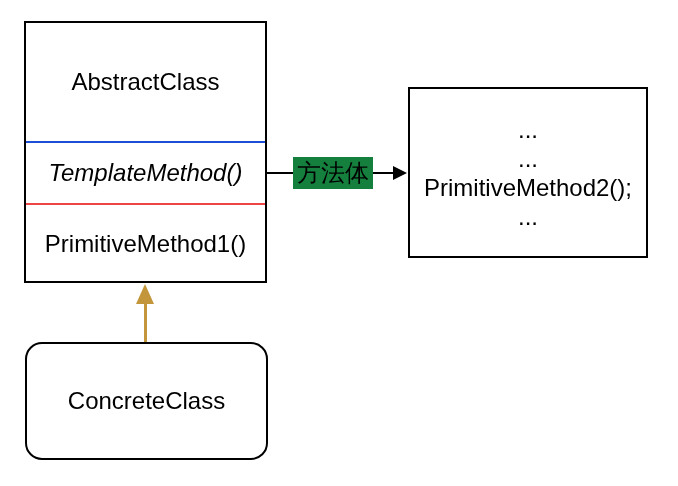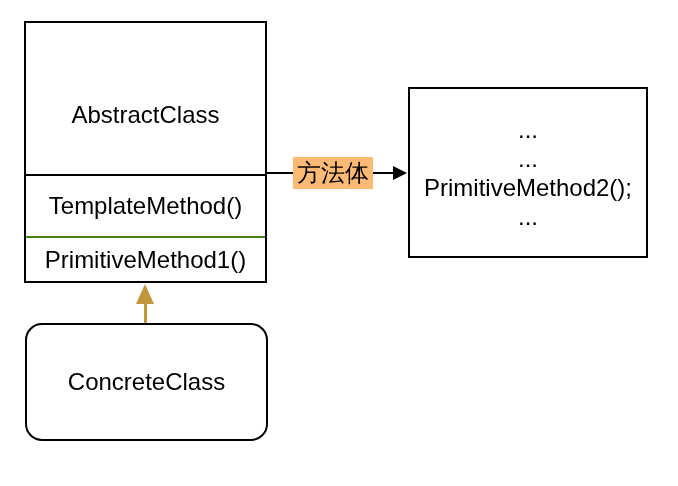--- a/index.html
+++ b/index.html
@@ -34,27 +34,27 @@
   }
   .cmp {
     display: flex;
     align-items: center;
     justify-content: center;
     text-align: center;
   }
   .cmp-title {
     height: 118px;
     flex: none;
-    border-bottom: 2px solid #000000;
-    margin-top: 33px;
+    border-bottom: 2px solid #1d4ed8;
   }
   .cmp-method {
     height: 60px;
     flex: none;
-    border-bottom: 2px solid #4d7c0f;
+    border-bottom: 2px solid #ef4444;
+    font-style: italic;
   }
   .cmp-prims {
     flex: 1;
     flex-direction: row;
     line-height: 27px;
   }
   
   .code-box {
     left: 408px;
     top: 87px;
@@ -63,21 +63,21 @@
     display: flex;
     flex-direction: column;
     align-items: center;
     justify-content: center;
     text-align: center;
     line-height: 29px;
   }
   
   .concrete-box {
     left: 25px;
-    top: 323px;
+    top: 342px;
     width: 243px;
     height: 118px;
     border-radius: 17px;
     display: flex;
     align-items: center;
     justify-content: center;
   }
   
   .h-line {
     position: absolute;
@@ -95,21 +95,21 @@
     height: 0;
     border-top: 7px solid transparent;
     border-bottom: 7px solid transparent;
     border-left: 14px solid #000000;
   }
   .h-label {
     position: absolute;
     left: 333px;
     top: 173px;
     transform: translate(-50%, -50%);
-    background: #fdba74;
+    background: #15803d;
     padding: 0 4px;
     white-space: nowrap;
   }
   
   .v-line {
     position: absolute;
     left: 144px;
     top: 302px;
     width: 3px;
     height: 40px;

